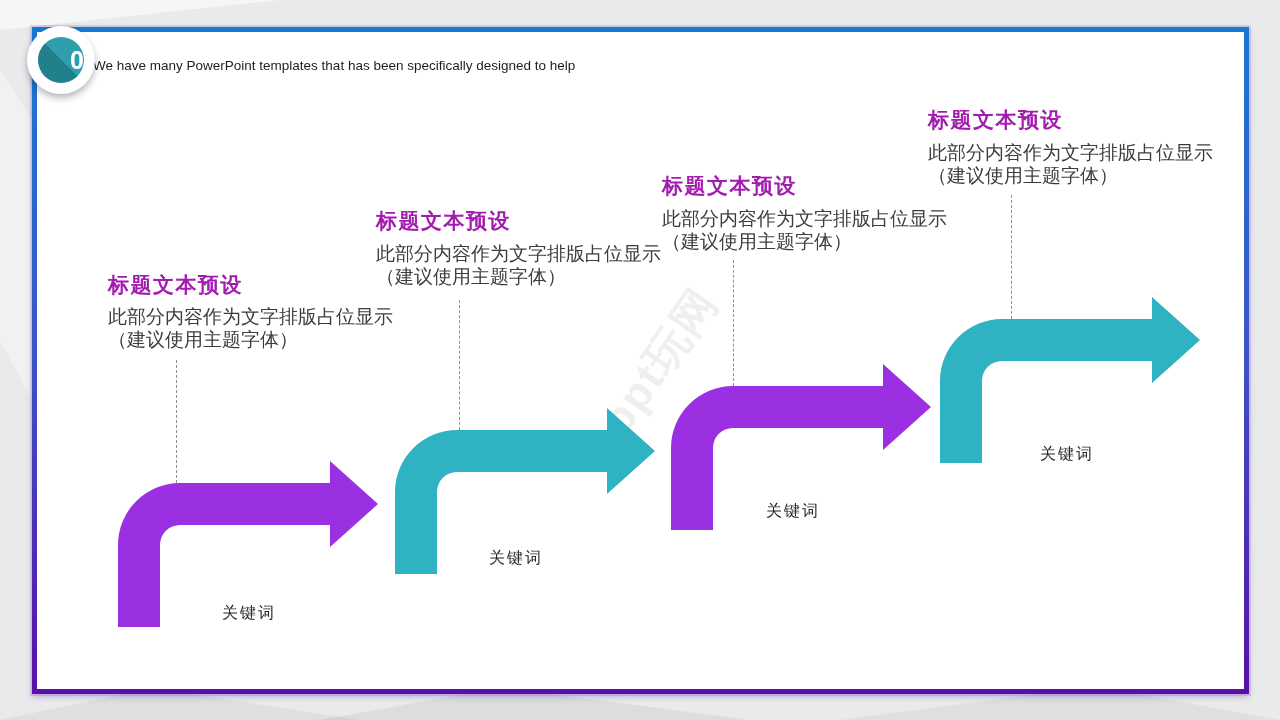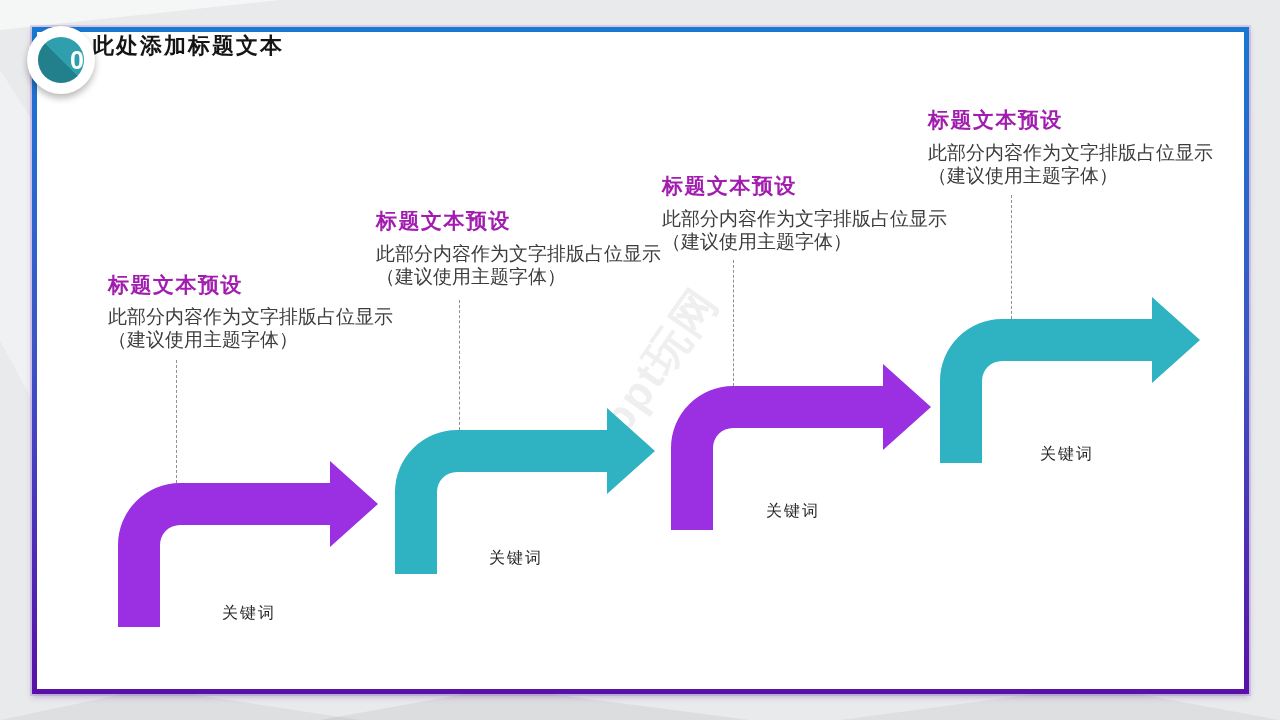--- a/index.html
+++ b/index.html
@@ -73,21 +73,21 @@
     <span>⌂</span>
     <span>ppt玩网</span>
   </div>
 
   <div class="badge">
     <div class="badge-inner">
       <span class="badge-num">03</span>
     </div>
   </div>
 
-  <div class="hdr-title">此处添加标题文本</div>
+  <div class="hdr-sub">We have many PowerPoint templates that has been specifically designed to help</div>
 
   <div class="step-heading" style="left:108px;top:271px">标题文本预设</div>
   <div class="step-desc" style="left:108px;top:305px">
     <div>此部分内容作为文字排版占位显示</div>
     <div>（建议使用主题字体）</div>
   </div>
   <div class="dash" style="left:176px;top:360px;height:123px"></div>
   <svg class="arrow" style="left:118px;top:461px" width="260" height="166" viewBox="0 0 260 166">
     <path d="M0,166 L0,84 A62,62 0 0 1 62,22 L212,22 L212,0 L260,43 L212,86 L212,64 L62,64 A20,20 0 0 0 42,84 L42,166 Z" fill="#9B2FE2"></path>
   </svg>

